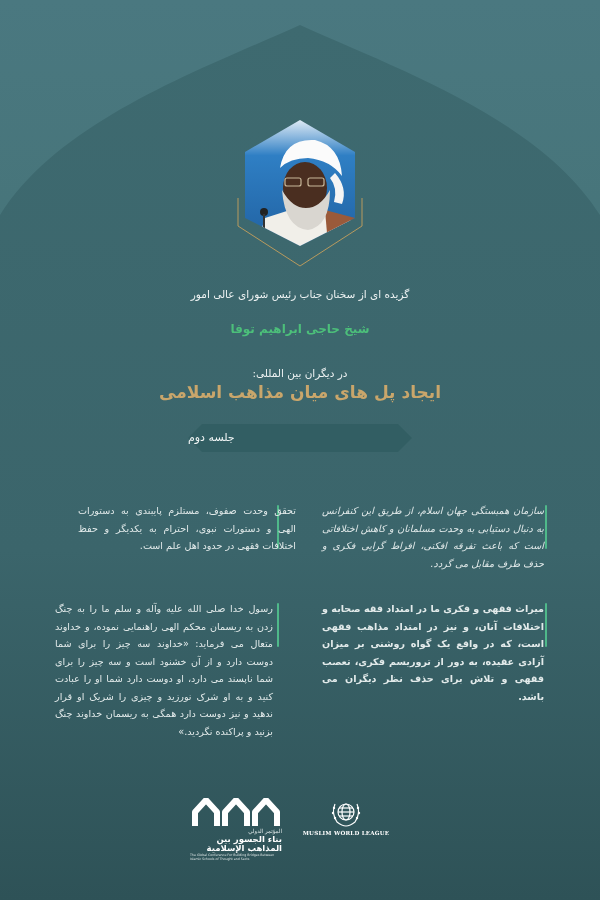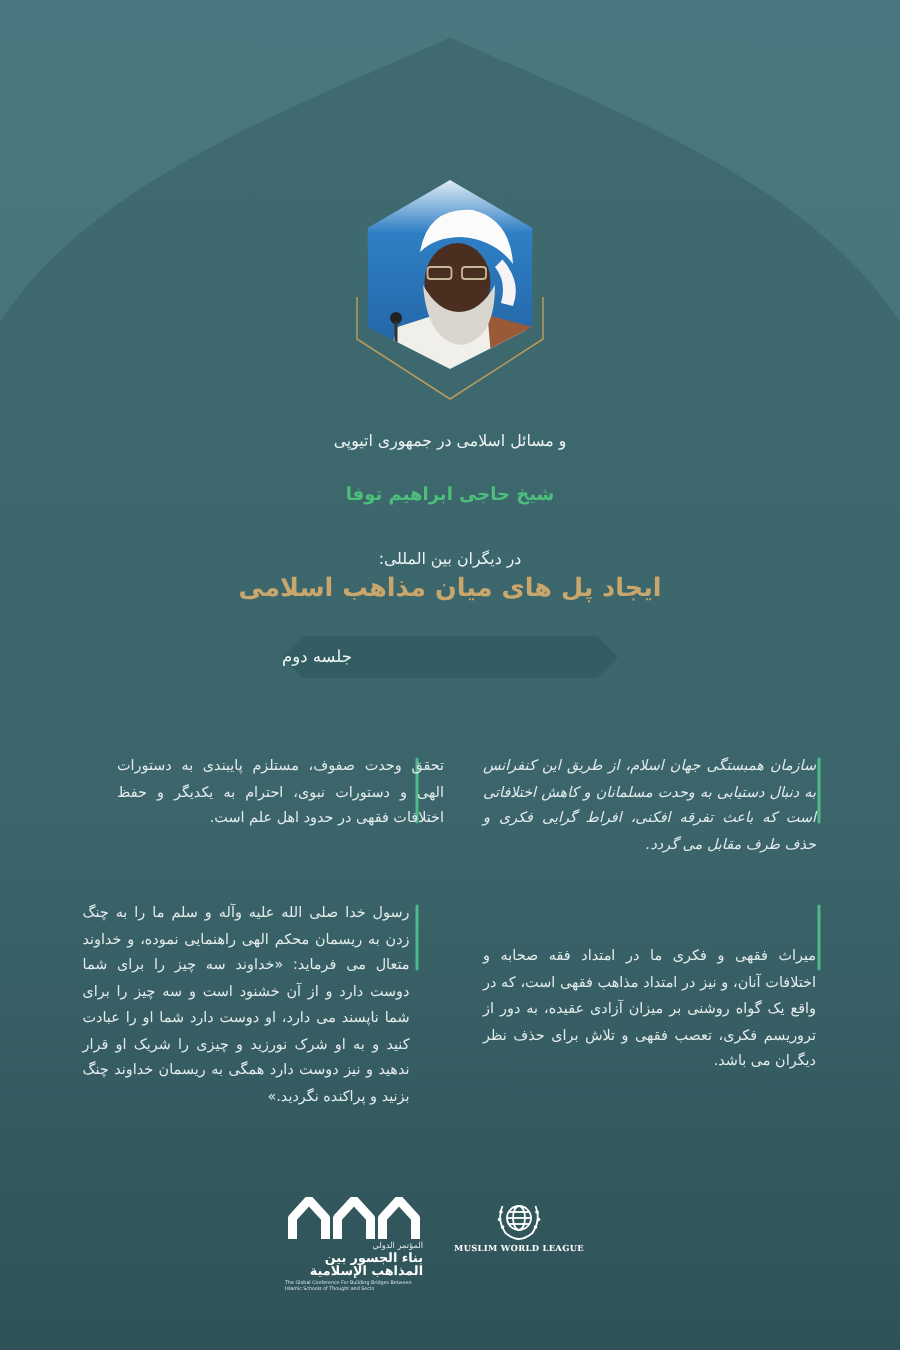--- a/index.html
+++ b/index.html
@@ -50,21 +50,21 @@
     }
 
     .para {
       position: absolute; direction: rtl; text-align: justify;
       font-size: 9.6px; line-height: 17.5px; color: #e3ebeb;
     }
     .sep {
       position: absolute; width: 2px; background: #4fb98a; border-radius: 1px;
     }
     .p1 { left: 322px; top: 502px; width: 222px; font-style: italic; }
-    .p2 { left: 322px; top: 629px; width: 222px; }
+    .p2 { left: 322px; top: 600px; width: 222px; font-weight: bold; }
     .p3 { left: 55px; top: 502px; width: 218px; margin-left: 23px; }
     .p4 { left: 55px; top: 600px; width: 218px; }
 
     .logo-bridges {
       position: absolute; left: 190px; top: 798px; width: 92px; height: 62px;
       text-align: right; direction: rtl;
     }
     .logo-bridges svg { display: block; margin: 0 auto; }
     .lb-small { font-size: 5.5px; color: #dfe8e8; line-height: 7px; margin-top: 2px; }
     .lb-big { font-size: 8.5px; font-weight: bold; color: #ffffff; line-height: 9px; }
@@ -121,21 +121,21 @@
 
       <circle cx="34" cy="94" r="4" fill="#222"></circle>
       <rect x="33" y="96" width="2" height="20" fill="#333"></rect>
     </g>
 
     <path d="M8 80 L8 108 L70 148 L132 108 L132 80" fill="none" stroke="#b89a5e" stroke-width="1"></path>
   </svg>
 </div>
 
 <div class="intro">
-  <div>و مسائل اسلامی در جمهوری اتیوپی</div>
+  <div>گزیده ای از سخنان جناب رئیس شورای عالی امور</div>
 </div>
 <div class="name">شیخ حاجی ابراهیم توفا</div>
 
 <div class="conf-label">در دیگران بین المللی:</div>
 <div class="conf-title">ایجاد پل های میان مذاهب اسلامی</div>
 
 <div class="session-pill">
   <svg width="224" height="28" viewBox="0 0 224 28" xmlns="http://www.w3.org/2000/svg">
     <path d="M0 14 L14 0 L210 0 L224 14 L210 28 L14 28 Z" fill="#325e63"></path>
   </svg>

